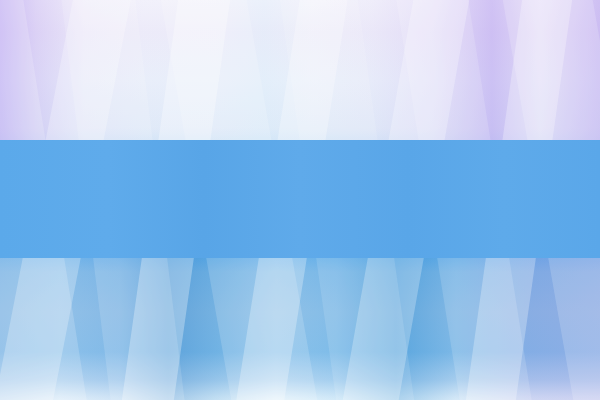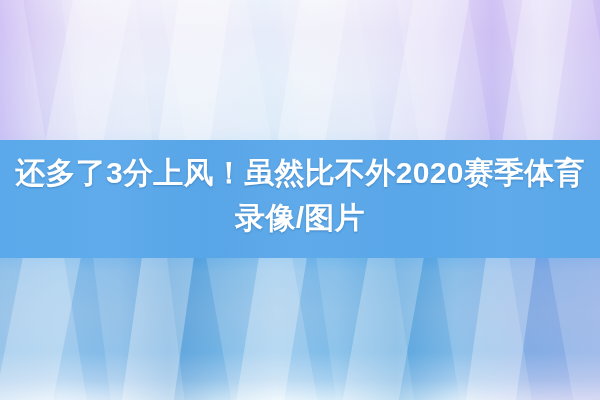--- a/index.html
+++ b/index.html
@@ -148,17 +148,16 @@
       <div class="facet" style="left: 268px; width: 48px; background: rgba(255, 255, 255, 0.28); transform: skewX(-9deg);"></div>
       <div class="facet" style="left: 308px; width: 78px; background: rgba(255, 255, 255, 0.12); transform: skewX(8deg);"></div>
       <div class="facet" style="left: 378px; width: 56px; background: rgba(255, 255, 255, 0.26); transform: skewX(-10deg);"></div>
       <div class="facet" style="left: 428px; width: 72px; background: rgba(255, 255, 255, 0.15); transform: skewX(9deg);"></div>
       <div class="facet" style="left: 494px; width: 50px; background: rgba(255, 255, 255, 0.27); transform: skewX(-8deg);"></div>
       <div class="facet" style="left: 538px; width: 90px; background: rgba(255, 255, 255, 0.17); transform: skewX(10deg);"></div>
     </div>
 
   <div id="text-band"></div>
 
-  <div id="band-text">还多了3分上风！虽然比不外2020赛季体育录像/图片</div>
 
   <div id="watermark"></div>
 
 </div>
 
 </body></html>

